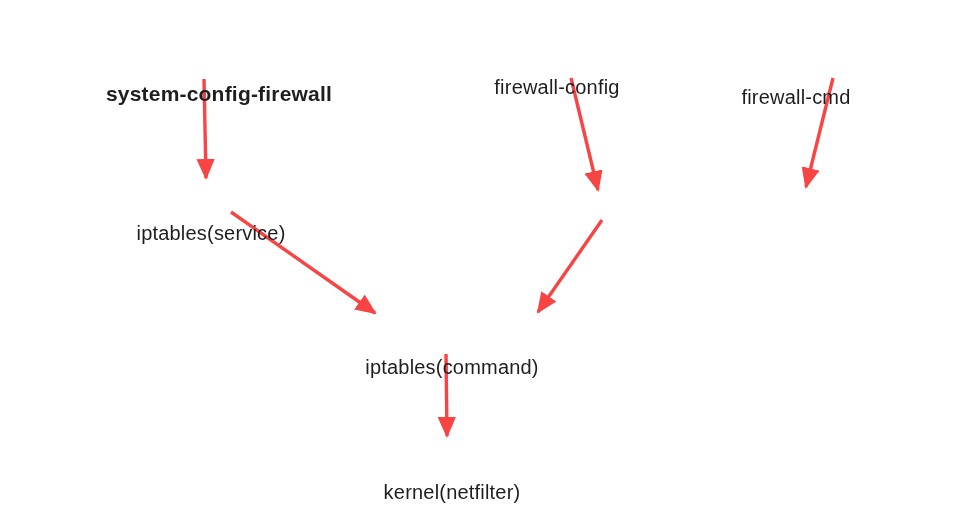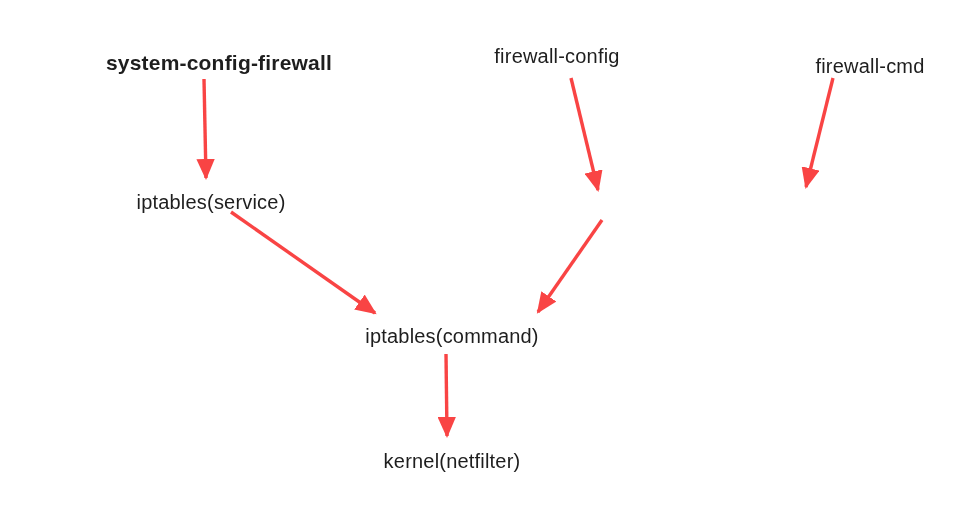--- a/index.html
+++ b/index.html
@@ -24,20 +24,21 @@
     pointer-events: none;
   }
   .node {
     position: absolute;
     transform: translateX(-50%);
     white-space: nowrap;
     color: #1e1e1e;
     font-size: 20px;
     line-height: 1.2;
     letter-spacing: 0.2px;
+    margin-top: 31px;
   }
   .node.bold {
     font-weight: bold;
     font-size: 21px;
   }
 </style>
 </head>
 <body>
 
 <div class="canvas">
@@ -53,21 +54,21 @@
     <line x1="833" y1="78" x2="806" y2="187" stroke="#f94444" stroke-width="3.4" marker-end="url(#arrowhead)"></line>
     <line x1="231" y1="212" x2="375" y2="313" stroke="#f94444" stroke-width="3.4" marker-end="url(#arrowhead)"></line>
     <line x1="602" y1="220" x2="538" y2="312" stroke="#f94444" stroke-width="3.4" marker-end="url(#arrowhead)"></line>
     <line x1="446" y1="354" x2="447" y2="436" stroke="#f94444" stroke-width="3.4" marker-end="url(#arrowhead)"></line>
   </svg>
 
   <div class="node bold" style="left:219px; top:50px;">system-config-firewall</div>
 
   <div class="node" style="left:557px; top:44px;">firewall-config</div>
 
-  <div class="node" style="left:870px; top:54px;">firewall-cmd</div>
+  <div class="node" style="left:796px; top:54px;">firewall-cmd</div>
 
   <div class="node" style="left:211px; top:190px;">iptables(service)</div>
 
 
   <div class="node" style="left:452px; top:449px;">kernel(netfilter)</div>
 
   <div class="node" style="left:452px; top:324px;">iptables(command)</div>
 
 </div>
 

